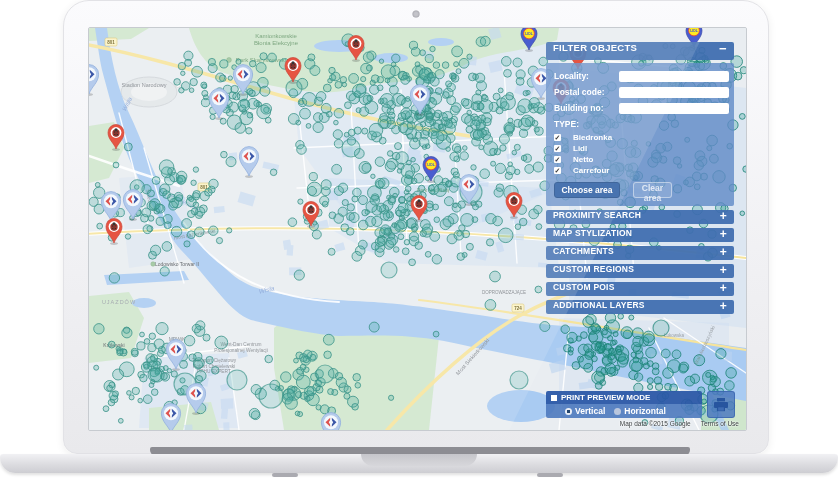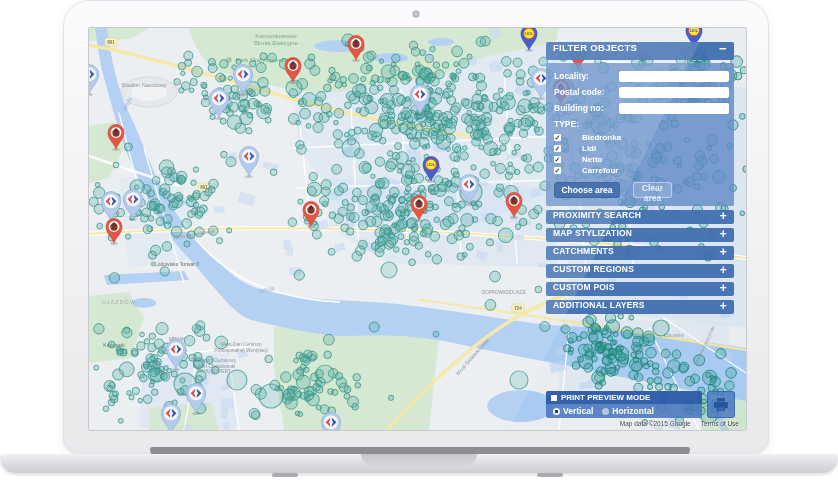--- a/index.html
+++ b/index.html
@@ -31,33 +31,33 @@
   .panel{position:absolute;left:457px;top:14px;width:188px;z-index:5;color:#fff;font-weight:700;}
   .bar{display:flex;justify-content:space-between;align-items:flex-start;background:rgba(64,111,176,.95);
        border-radius:2px;padding:0 7px;box-sizing:border-box;}
   .hdr{height:18px;font-size:9.5px;letter-spacing:.3px;cursor:pointer;}
   .minus{font-size:13px;line-height:1;}
   .fbody{margin-top:3px;background:rgba(97,139,199,.82);border-radius:2px;padding:7px 5px 8px 8px;box-sizing:border-box;}
   .frow{display:flex;align-items:center;height:12px;margin-bottom:4px;}
   .frow label{flex:1;font-size:8.5px;font-weight:700;}
   .frow input{width:110px;height:11px;border:none;border-radius:2px;background:#fff;font-size:8px;padding:0 3px;box-sizing:border-box;outline:none;}
   .type-label{font-size:8.5px;margin:5px 0 3px;}
-  .crow{display:flex;align-items:center;height:10px;gap:21px;font-size:8px;margin-bottom:1px;}
+  .crow{display:flex;align-items:center;height:10px;gap:12px;font-size:8px;margin-bottom:1px;}
   .cb{width:7px;height:7px;background:#fff;border-radius:1px;color:#1c1c1c;font-size:7px;line-height:7px;text-align:center;font-weight:700;cursor:pointer;}
   .btns{display:flex;gap:13px;margin-top:7px;}
   .btn{height:16px;border-radius:3px;font-size:8.5px;font-weight:700;font-family:inherit;cursor:pointer;padding:0;}
   .btn-choose{width:66px;background:#2d5fa4;border:1px solid #24508d;color:#fff;}
   .btn-clear{width:39px;background:rgba(255,255,255,.12);border:1px solid rgba(255,255,255,.45);color:rgba(255,255,255,.75);}
   .section{height:14px;margin-top:4px;font-size:8.5px;letter-spacing:.2px;cursor:pointer;}
   .plus{font-size:12px;line-height:1;}
 
   
   .print{position:absolute;left:457px;top:363px;width:156px;z-index:5;color:#fff;font-weight:700;}
   .print-title{display:flex;align-items:center;gap:4px;height:13px;background:rgba(43,88,166,.95);padding:0 5px;font-size:8px;border-radius:2px 2px 0 0;}
-  .print-opts{display:flex;align-items:center;gap:9px;height:14px;background:rgba(76,121,190,.9);padding:0 7px;font-size:8.5px;border-radius:0 0 2px 2px;}
+  .print-opts{display:flex;align-items:center;gap:9px;height:14px;background:rgba(76,121,190,.9);padding:0 19px;font-size:8.5px;border-radius:0 0 2px 2px;}
   .opt{display:flex;align-items:center;gap:3px;}
   .pcb{width:6px;height:6px;background:#fff;display:inline-block;cursor:pointer;}
   .radio{width:7px;height:7px;border-radius:50%;background:#b9c6dd;display:inline-block;cursor:pointer;}
   .radio.sel{background:radial-gradient(circle at 50% 50%,#24466e 0,#24466e 1.5px,#e9eef6 1.6px);}
   .pbtn{position:absolute;left:618px;top:363px;width:28px;height:27px;z-index:5;cursor:pointer;
        background:rgba(76,121,190,.85);border:1px solid rgba(43,88,166,.55);border-radius:3px;
        display:flex;align-items:center;justify-content:center;padding:0;}
   .attrib{position:absolute;right:7px;bottom:3px;z-index:4;font-size:6.5px;color:#3c4043;display:flex;gap:10px;
        text-shadow:0 0 2px #fff,0 0 2px #fff;}
   .terms{cursor:pointer;}

